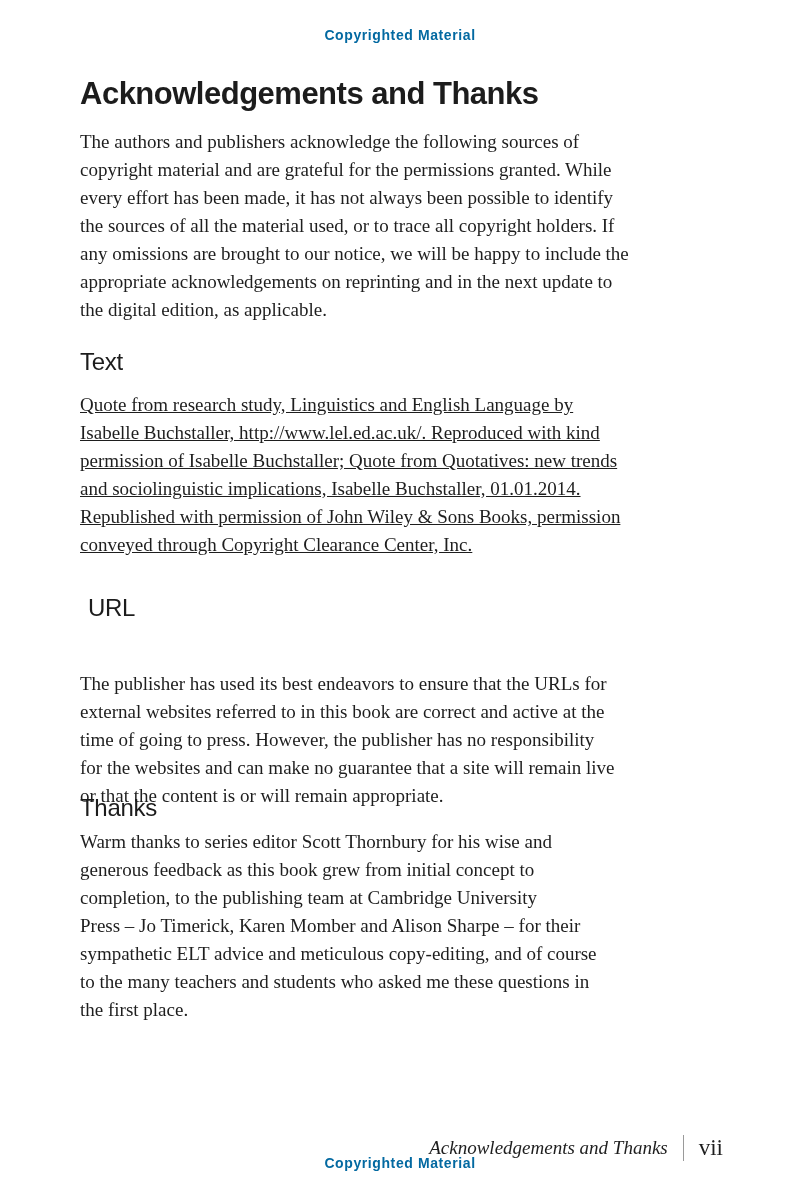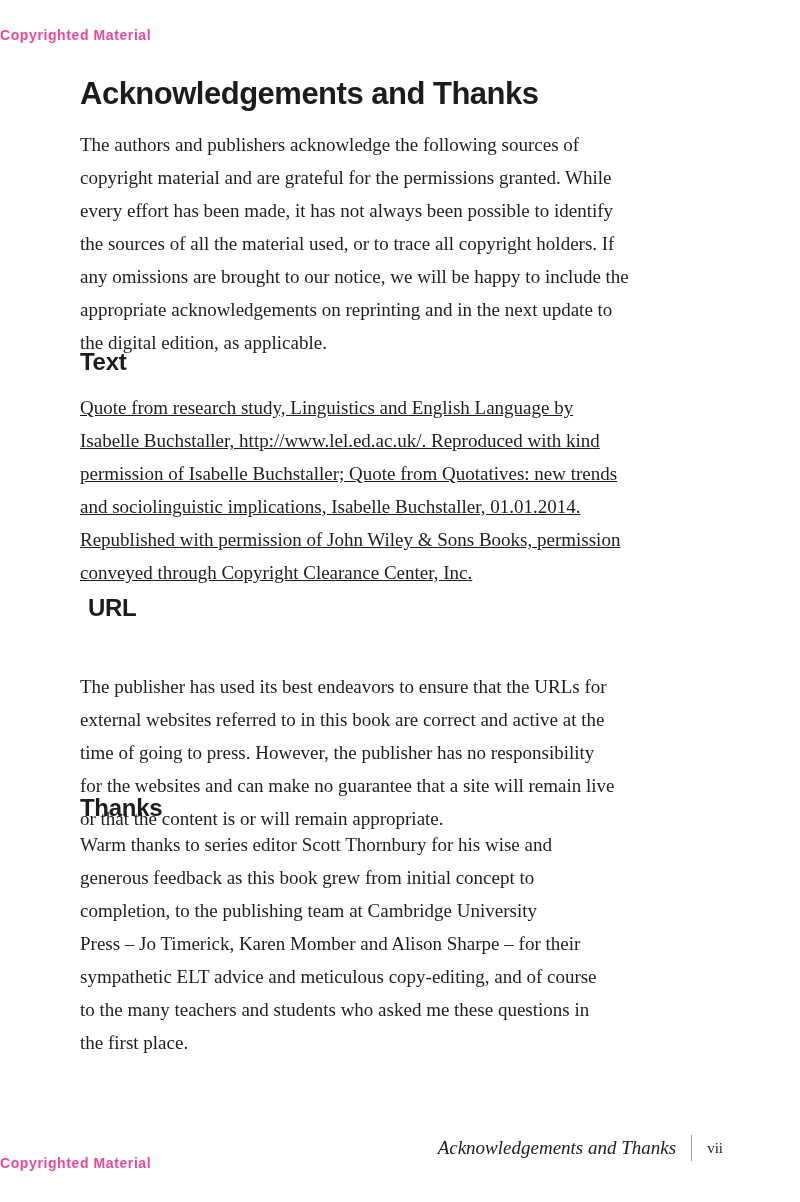--- a/index.html
+++ b/index.html
@@ -12,58 +12,58 @@
     width: 800px;
     height: 1202px;
     background: #ffffff;
     overflow: hidden;
     font-family: "Liberation Serif", serif;
   }
   .watermark {
     position: absolute;
     left: 0;
     width: 100%;
-    text-align: left;
+    text-align: center;
     font-family: "Liberation Sans", sans-serif;
     font-weight: bold;
     font-size: 14px;
     letter-spacing: 0.6px;
-    color: #ec4899;
+    color: #0369a1;
   }
   .watermark.top { top: 27px; }
   .watermark.bottom { top: 1155px; }
 
   .page-title {
     position: absolute;
     left: 80px;
     top: 76px;
     font-family: "Liberation Sans", sans-serif;
     font-weight: bold;
     font-size: 31px;
     line-height: 36px;
     letter-spacing: -0.5px;
     color: #1c1c1c;
   }
   .section-heading {
     position: absolute;
     left: 80px;
     font-family: "Liberation Sans", sans-serif;
-    font-weight: bold;
+    font-weight: normal;
     font-size: 24px;
     line-height: 30px;
     letter-spacing: -0.3px;
     color: #1c1c1c;
   }
   .para {
     position: absolute;
     left: 80px;
     width: 700px;
     font-family: "Liberation Serif", serif;
     font-size: 19px;
-    line-height: 33px;
+    line-height: 28px;
     color: #1e1e1e;
     white-space: pre-line;
   }
   #intro-para   { top: 128px; }
   #text-head    { top: 347px; }
   #text-para    { top: 391px; text-decoration: underline; }
   #url-head     { top: 585px; }
   #url-para     { top: 626px; margin-top: 44px; }
   #thanks-head  { top: 793px; }
   #thanks-para  { top: 828px; }
@@ -84,21 +84,21 @@
     color: #1e1e1e;
     white-space: nowrap;
   }
   .footer-sep {
     width: 1px;
     height: 26px;
     background: #9a9a9a;
   }
   .footer-page-num {
     font-family: "Liberation Serif", serif;
-    font-size: 15px;
+    font-size: 23px;
     color: #1e1e1e;
   }
 </style>
 </head>
 <body>
 
 <div class="page">
 
   <div class="watermark top">Copyrighted Material</div>
 

